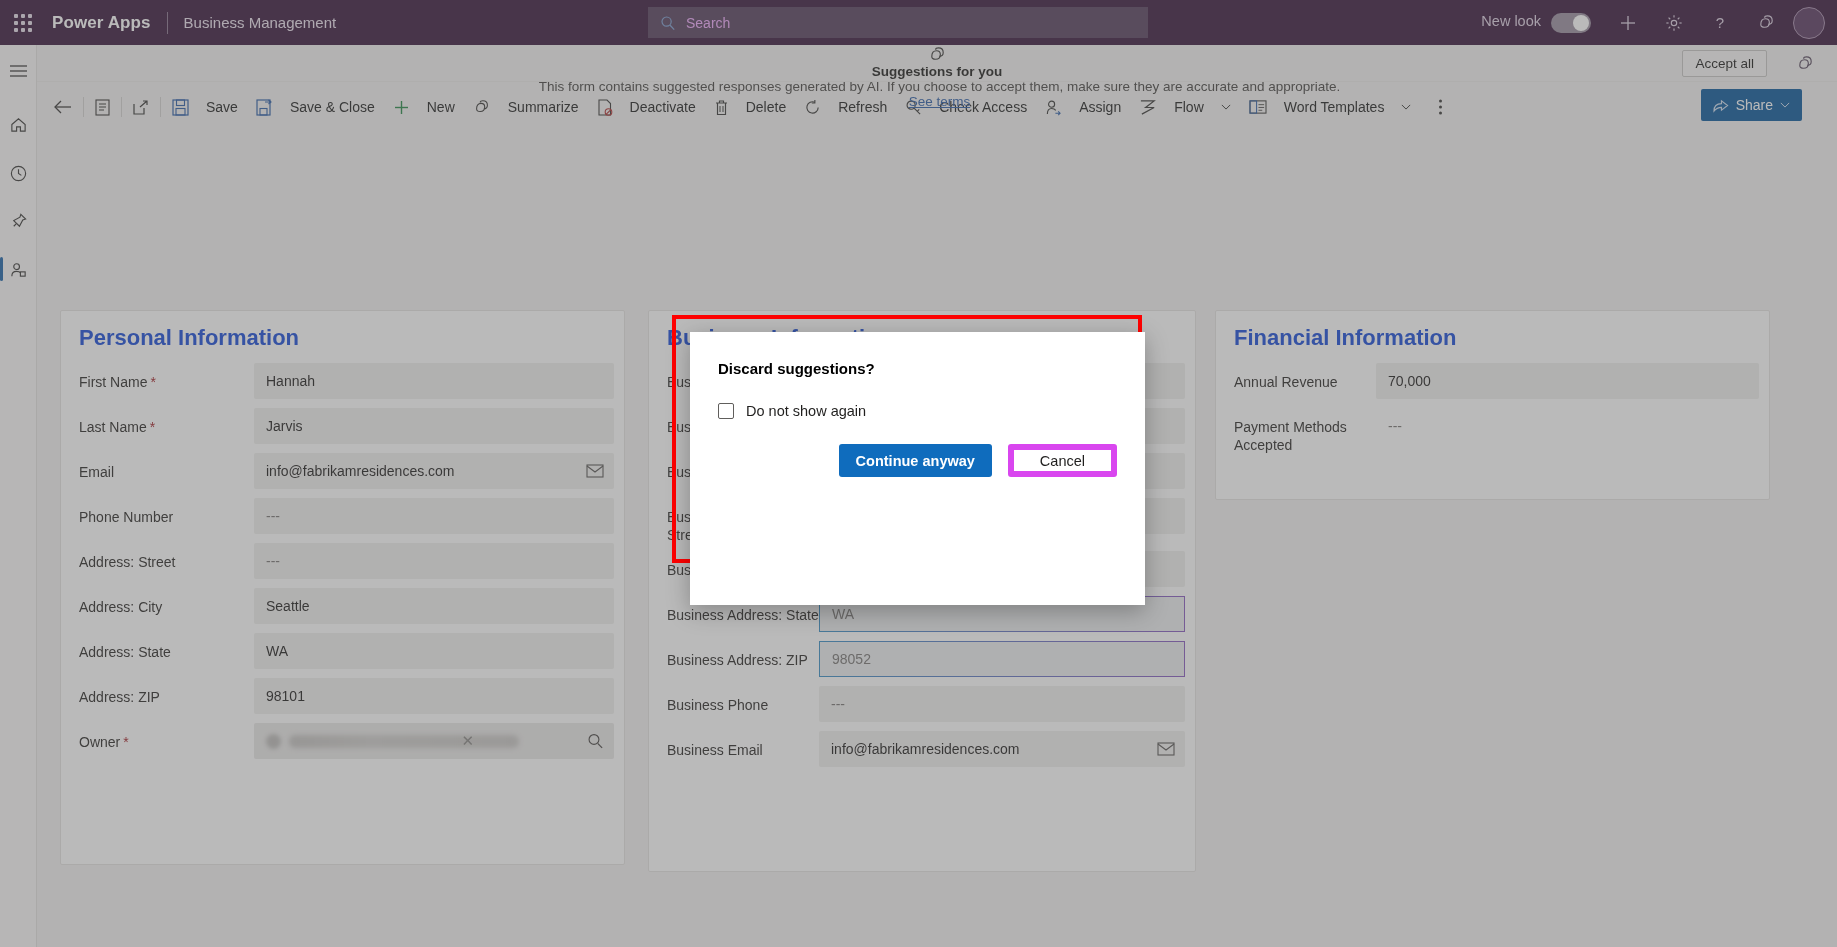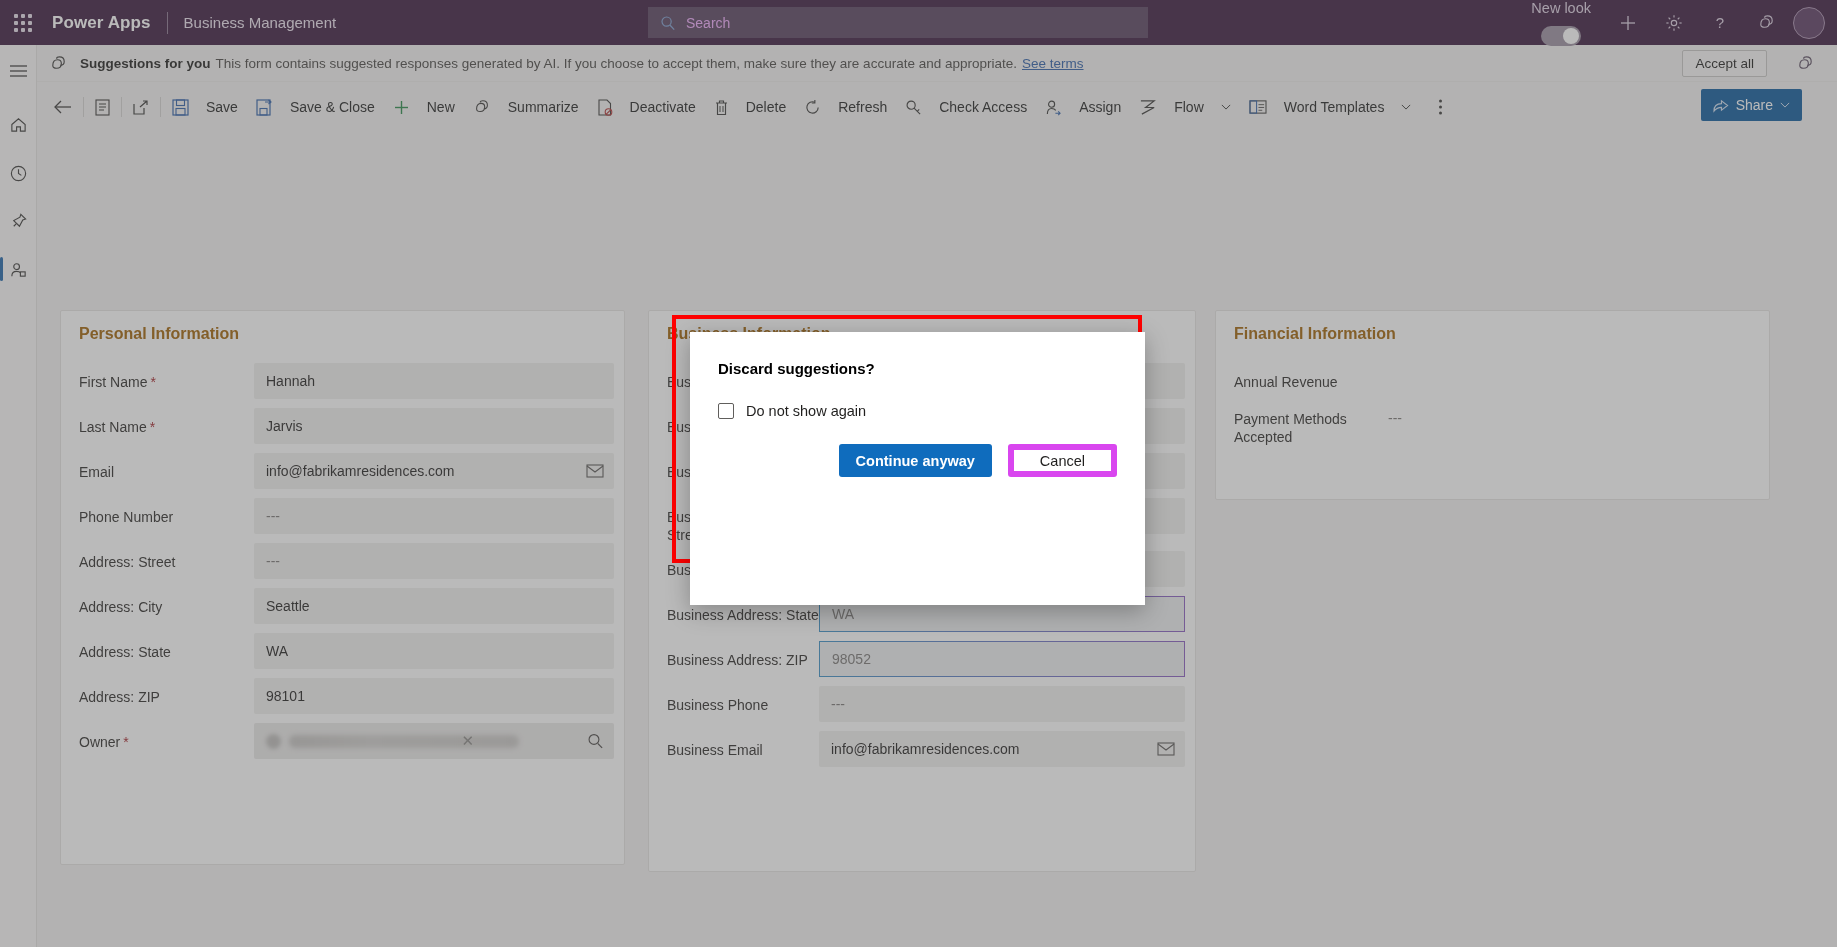--- a/index.html
+++ b/index.html
@@ -23,41 +23,42 @@
   .suite-title { font-size: 17px; font-weight: bold; color: #fff; padding-left: 6px; letter-spacing: .1px;}
   .suite-div { width: 1px; height: 22px; background: #8b7590; margin: 0 16px; }
   .app-name { font-size: 15px; color: #ece2ee; font-weight: 400; }
   .search-wrap {
     position: absolute; left: 648px; top: 7px; width: 500px; height: 31px;
     background: #594260; display: flex; align-items: center; padding-left: 12px;
   }
   .search-ico { width: 16px; height: 16px; flex: none; }
   .search-ph { font-size: 14px; color: #f0abfc; padding-left: 10px; }
   .suite-right { position: absolute; right: 0; top: 0; height: 45px; display: flex; align-items: center; }
-  .newlook { display: flex; align-items: center; gap: 10px; margin-right: 14px; flex-direction: column; }
+  .newlook { display: flex; gap: 10px; margin-right: 14px; }
   .newlook-label { font-size: 14.5px; color: #dfd2e3; }
   .toggle { width: 40px; height: 20px; border-radius: 10px; background: #9b8fa0; position: relative; cursor: pointer; }
   .toggle i { position: absolute; right: 2px; top: 2px; width: 16px; height: 16px; border-radius: 50%; background: #ffffff; }
   .suite-icon { width: 46px; height: 45px; display: flex; align-items: center; justify-content: center; cursor: pointer; }
   .avatar { width: 32px; height: 32px; border-radius: 50%; background: #5c3b62; border: 1.5px solid #a98fae; margin: 0 12px 0 4px; }
 
   
   .rail {
     position: absolute; left: 0; top: 45px; width: 37px; height: 902px;
     background: #faf9f8; border-right: 1px solid #e4e2e0; z-index: 4;
   }
   .rail-btn { width: 37px; height: 40px; display: flex; align-items: center; justify-content: center; cursor: pointer; position: relative; }
   .rail-btn.first { margin-top: 6px; }
   .rail-btn.sel::before { content:""; position: absolute; left: 0; top: 8px; width: 3px; height: 24px; background: #2266aa; border-radius: 2px; }
 
   
   .ai-bar {
     position: absolute; left: 37px; top: 45px; width: 1800px; height: 37px;
     background: #f3f2f1; display: flex; align-items: center; z-index: 3;
     border-bottom: 1px solid #edebe9;
+    flex-direction: column;
   }
   .ai-ico { margin: 0 12px 0 12px; display: flex; }
   .ai-strong { font-size: 13.5px; font-weight: bold; color: #201f1e; }
   .ai-text { font-size: 13.5px; color: #4a4846; padding-left: 5px; }
   .ai-link { font-size: 13.5px; color: #2f5fa8; text-decoration: underline; padding-left: 5px; cursor: pointer; }
   .accept-all {
     position: absolute; right: 70px; top: 5px; height: 27px; padding: 0 12px;
     background: #f8f7f6; border: 1px solid #c8c6c4; border-radius: 2px;
     font-size: 13.5px; color: #201f1e; display: flex; align-items: center; cursor: pointer;
   }
@@ -95,21 +96,21 @@
   .tab.active::after { content: ""; position: absolute; left: 12px; right: 12px; bottom: 0; height: 3px; background: #11568f; border-radius: 2px; }
   .tab .chev { margin-left: 7px; }
 
   
   .col-card {
     position: absolute; background: #ffffff; border: 1px solid #e6e4e2; border-radius: 2px;
   }
   #col1 { left: 60px;  top: 310px; width: 565px; height: 555px; }
   #col2 { left: 648px; top: 310px; width: 548px; height: 562px; }
   #col3 { left: 1215px;top: 310px; width: 555px; height: 190px; }
-  .sec-title { position: absolute; left: 18px; top: 14px; font-size: 16px; font-weight: bold; color: #a16207; text-align: right; }
+  .sec-title { position: absolute; left: 18px; top: 14px; font-size: 22px; font-weight: bold; color: #1d4ed8; text-align: right; }
 
   .fields { position: absolute; left: 18px; top: 52px; right: 10px; }
   .field { display: flex; align-items: flex-start; margin-bottom: 9px; }
   .f-label { width: 175px; font-size: 14px; color: #2e2c2a; padding-top: 10px; line-height: 18px; flex: none; }
   .req { color: #a4262c; padding-left: 3px; }
   .f-input {
     flex: 1; min-height: 36px; background: #f0efee; border-radius: 2px;
     display: flex; align-items: center; padding: 0 12px; font-size: 14px; color: #201f1e;
     position: relative; cursor: text;
   }
@@ -553,20 +554,21 @@
 
     </div>
   </div>
 
   <div class="col-card" id="col3">
     <div class="sec-title">Financial Information</div>
     <div class="fields">
 
       <div class="field">
         <div class="f-label">Annual Revenue</div>
+        <div class="f-input">70,000</div>
       </div>
 
       <div class="field">
         <div class="f-label">Payment Methods Accepted</div>
         <div class="f-input placeholder" style="background:transparent">---</div>
       </div>
 
     </div>
   </div>
 

